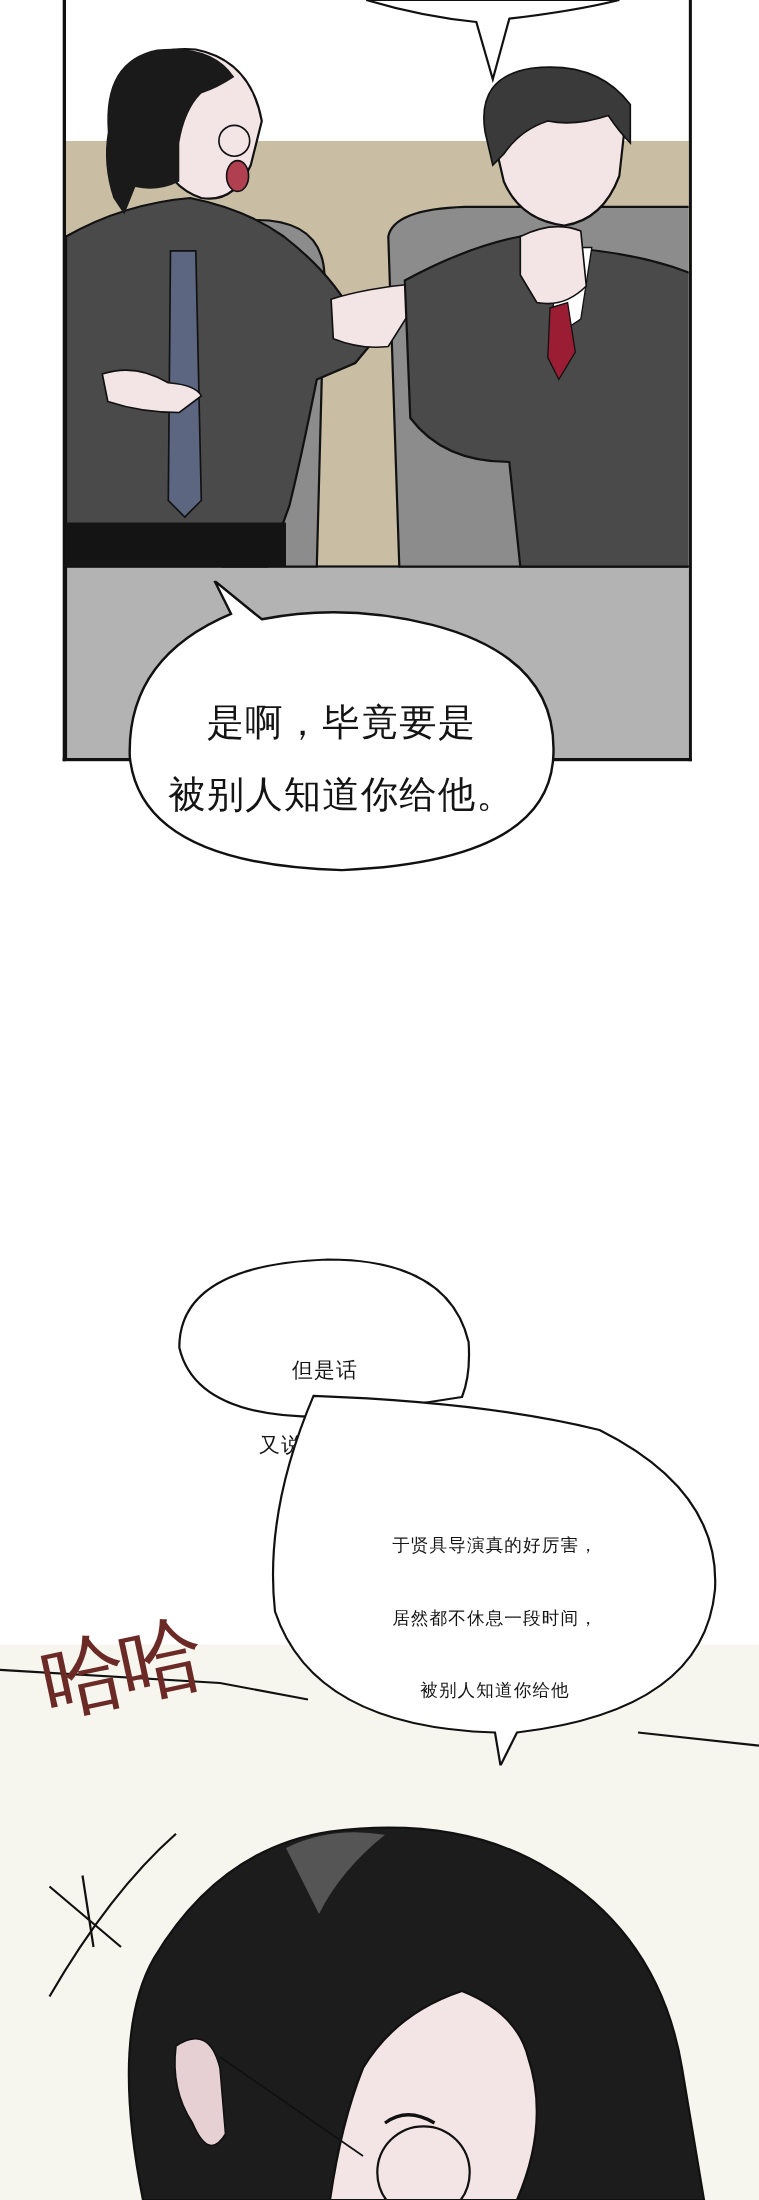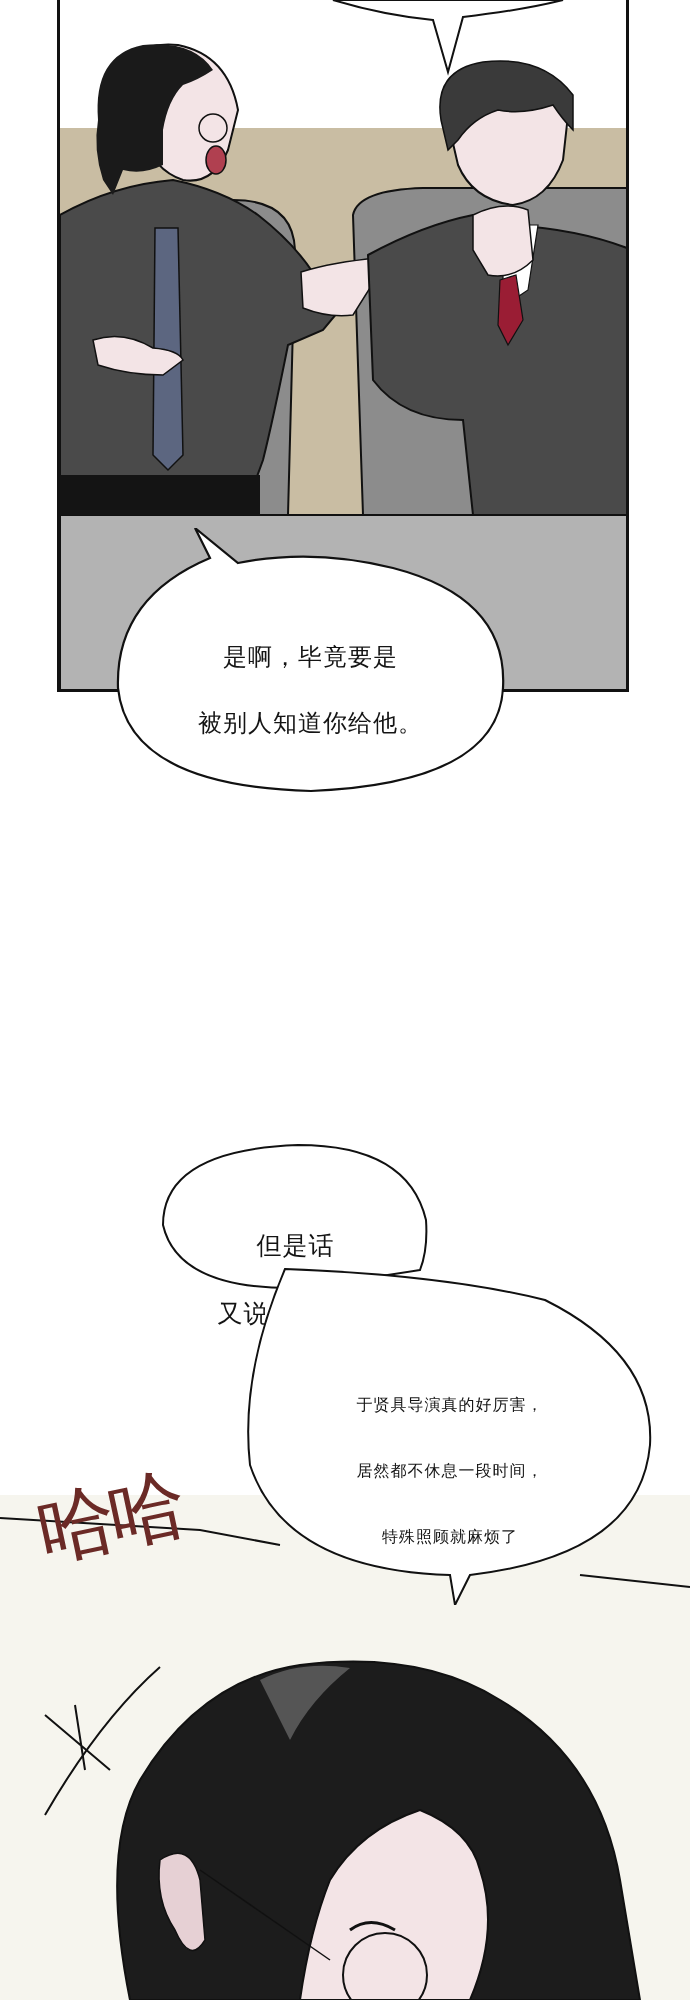--- a/index.html
+++ b/index.html
@@ -1,19 +1,19 @@
 <!DOCTYPE html>
 <html><head>
 <meta charset="utf-8">
 <style>
   html, body { margin:0; padding:0; background:#ffffff; }
   body { width:690px; height:2000px; position:relative; overflow:hidden; font-family:"DejaVu Sans", sans-serif; }
   .abs { position:absolute; }
   svg { display:block; }
-  .bubble-text { position:absolute; text-align:center; color:#141414; font-family:"DejaVu Sans", sans-serif; font-size:24px; line-height:33px; white-space:pre-line; letter-spacing:1px; }
+  .bubble-text { position:absolute; text-align:center; color:#141414; font-family:"DejaVu Sans", sans-serif; font-size:34px; line-height:33px; white-space:pre-line; letter-spacing:1px; }
 </style>
 </head>
 <body>
 
 <div class="abs" style="left:57px; top:0; width:572px; height:692px; border-left:3px solid #111; border-right:3px solid #111; border-bottom:3px solid #111; background:#ffffff; overflow:hidden; box-sizing:border-box;">
   <svg width="572" height="692" viewBox="57 0 572 692" style="position:absolute; left:0; top:0;">
 
     <rect x="57" y="128" width="572" height="390" fill="#c9bda3"></rect>
     <rect x="57" y="0" width="572" height="128" fill="#ffffff"></rect>
 
@@ -79,28 +79,28 @@
   <circle cx="385" cy="1975" r="42" fill="none" stroke="#111" stroke-width="2"></circle>
   <path d="M350 1930 Q370 1915 395 1930" stroke="#111" stroke-width="3" fill="none"></path>
 </svg>
 
 <div class="abs" style="left:35px; top:1460px; width:260px; font-size:78px; line-height:90px; color:#6b2a26; font-family:'DejaVu Serif', serif; transform:rotate(-12deg); letter-spacing:-6px;">哈哈</div>
 
 <div class="abs" style="left:158px; top:1140px; width:275px; height:150px;">
   <svg width="300" height="160" viewBox="0 0 300 160" style="position:absolute; left:0; top:0;">
     <path d="M140 5 Q250 5 268 80 Q270 110 262 130 Q200 140 140 148 Q20 150 5 85 Q5 10 140 5 Z" fill="#ffffff" stroke="#111" stroke-width="2"></path>
   </svg>
-  <div class="bubble-text" style="left:0; top:55px; width:275px; font-size:25px; line-height:34px;">
+  <div class="bubble-text" style="left:0; top:55px; width:275px; font-size:19px; line-height:34px;">
     <div>但是话</div>
     <div>又说回来了…</div>
   </div>
 </div>
 
 <div class="abs" style="left:245px; top:1265px; width:410px; height:340px;">
   <svg width="420" height="340" viewBox="0 0 420 340" style="position:absolute; left:0; top:0;">
     <path d="M40 4 Q200 10 300 35 Q410 90 405 180 Q395 290 225 310 L210 340 L205 310 Q40 305 5 200 Q-5 110 40 4 Z" fill="#ffffff" stroke="#111" stroke-width="2"></path>
   </svg>
   <div class="bubble-text" style="left:0; top:90px; width:410px; font-size:16px; line-height:33px;">
     <div>于贤具导演真的好厉害，</div>
     <div>居然都不休息一段时间，</div>
-    <div>特殊照顾就麻烦了</div>
+    <div>被别人知道你给他</div>
   </div>
 </div>
 
 </body></html>

